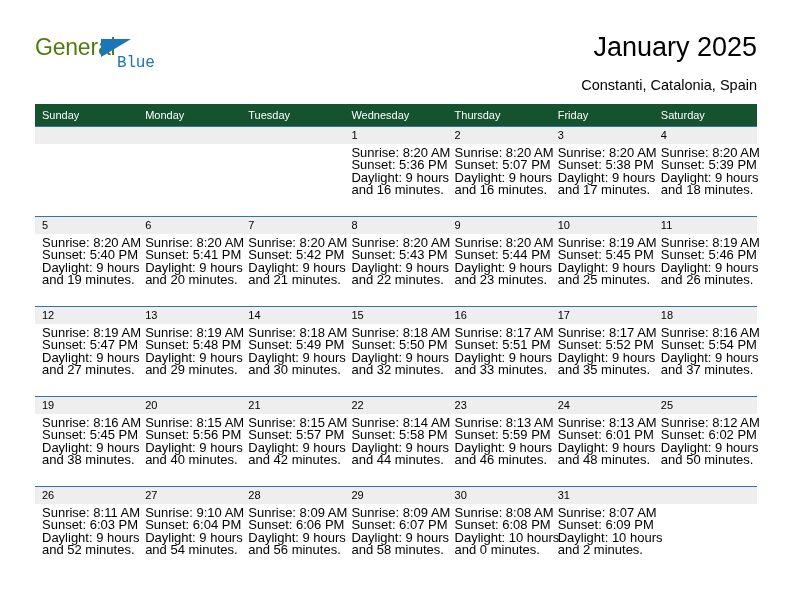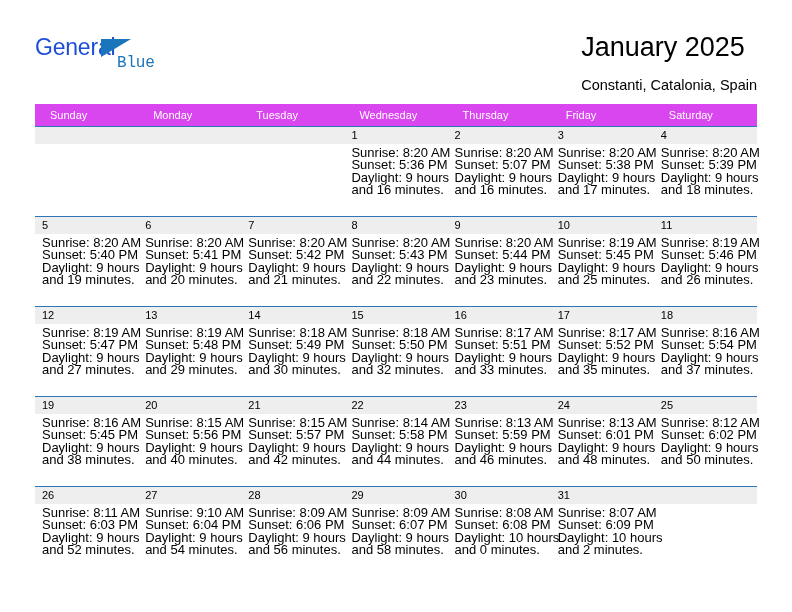--- a/index.html
+++ b/index.html
@@ -35,21 +35,21 @@
     top: 4px;
     width: 200px;
     height: 56px;
   }
   .brand-general {
     position: absolute;
     left: 0;
     top: 0;
     font-size: 23px;
     letter-spacing: -0.2px;
-    color: #1d4ed8;
+    color: #4d7c0f;
     font-family: "Liberation Sans", sans-serif;
   }
   .brand-triangle {
     position: absolute;
     left: 66px;
     top: 5px;
     width: 0;
     height: 0;
     border-left: 30px solid #1b75bb;
     border-bottom: 18px solid transparent;
@@ -62,21 +62,21 @@
     color: #1b75bb;
     letter-spacing: -0.2px;
     font-family: Liberation Mono, monospace;
     margin-left: 24px;
   }
 
   .titles {
     position: absolute;
     right: 0;
     top: 0;
-    text-align: left;
+    text-align: right;
   }
   .cal-title {
     font-size: 27px;
     line-height: 34px;
     color: #000;
     font-weight: normal;
     white-space: nowrap;
   }
   .cal-subtitle {
     font-size: 14.5px;
@@ -89,26 +89,26 @@
   
   .calendar {
     position: absolute;
     left: 35px;
     top: 104px;
     width: 722px;
     border-collapse: collapse;
     table-layout: fixed;
   }
   .calendar th {
-    background: #d946ef;
+    background: #14532d;
     color: #ffffff;
     font-size: 11px;
     font-weight: normal;
     text-align: left;
-    padding: 5px 0 5px 15px;
+    padding: 5px 0 5px 7px;
     height: 18px;
     box-sizing: border-box;
   }
   .calendar td {
     vertical-align: top;
     padding: 0;
     border-top: 1.5px solid #2e75b6;
     height: 90px;
     box-sizing: border-box;
     background: #ffffff;

